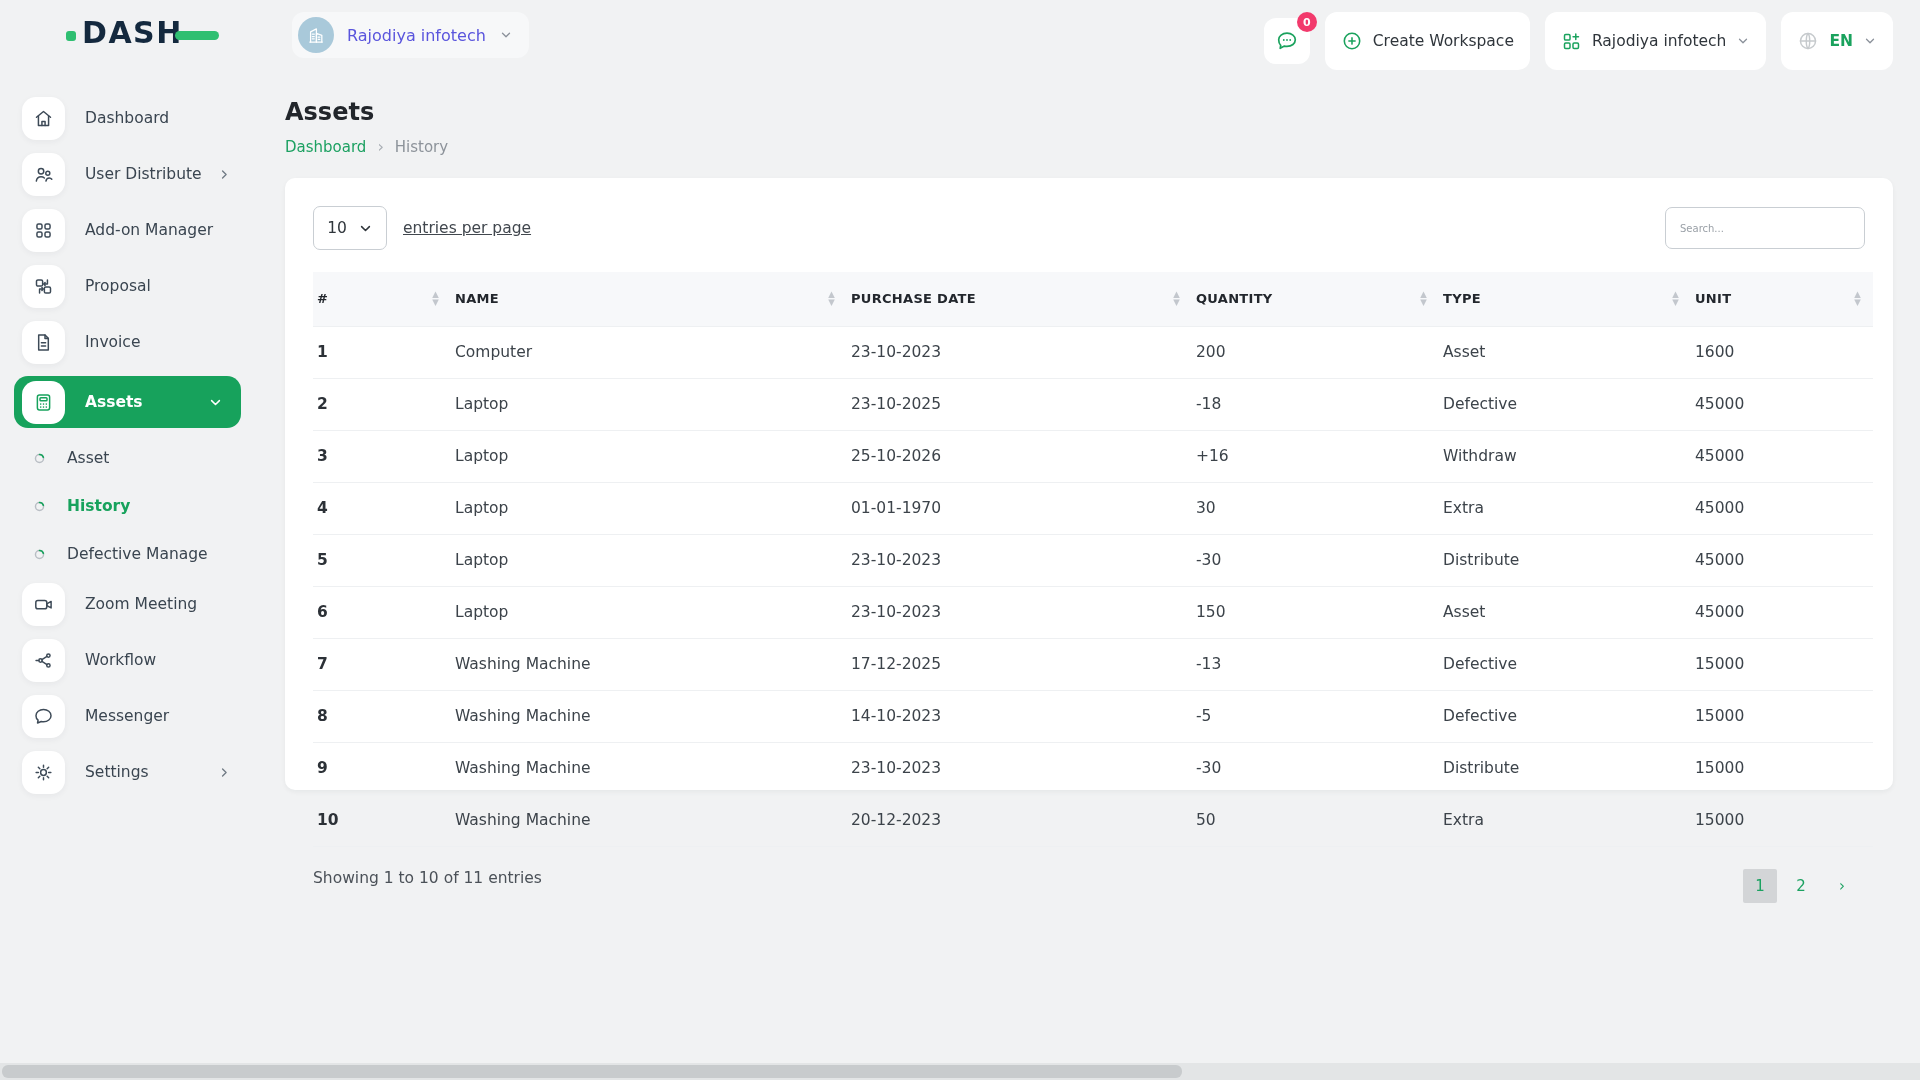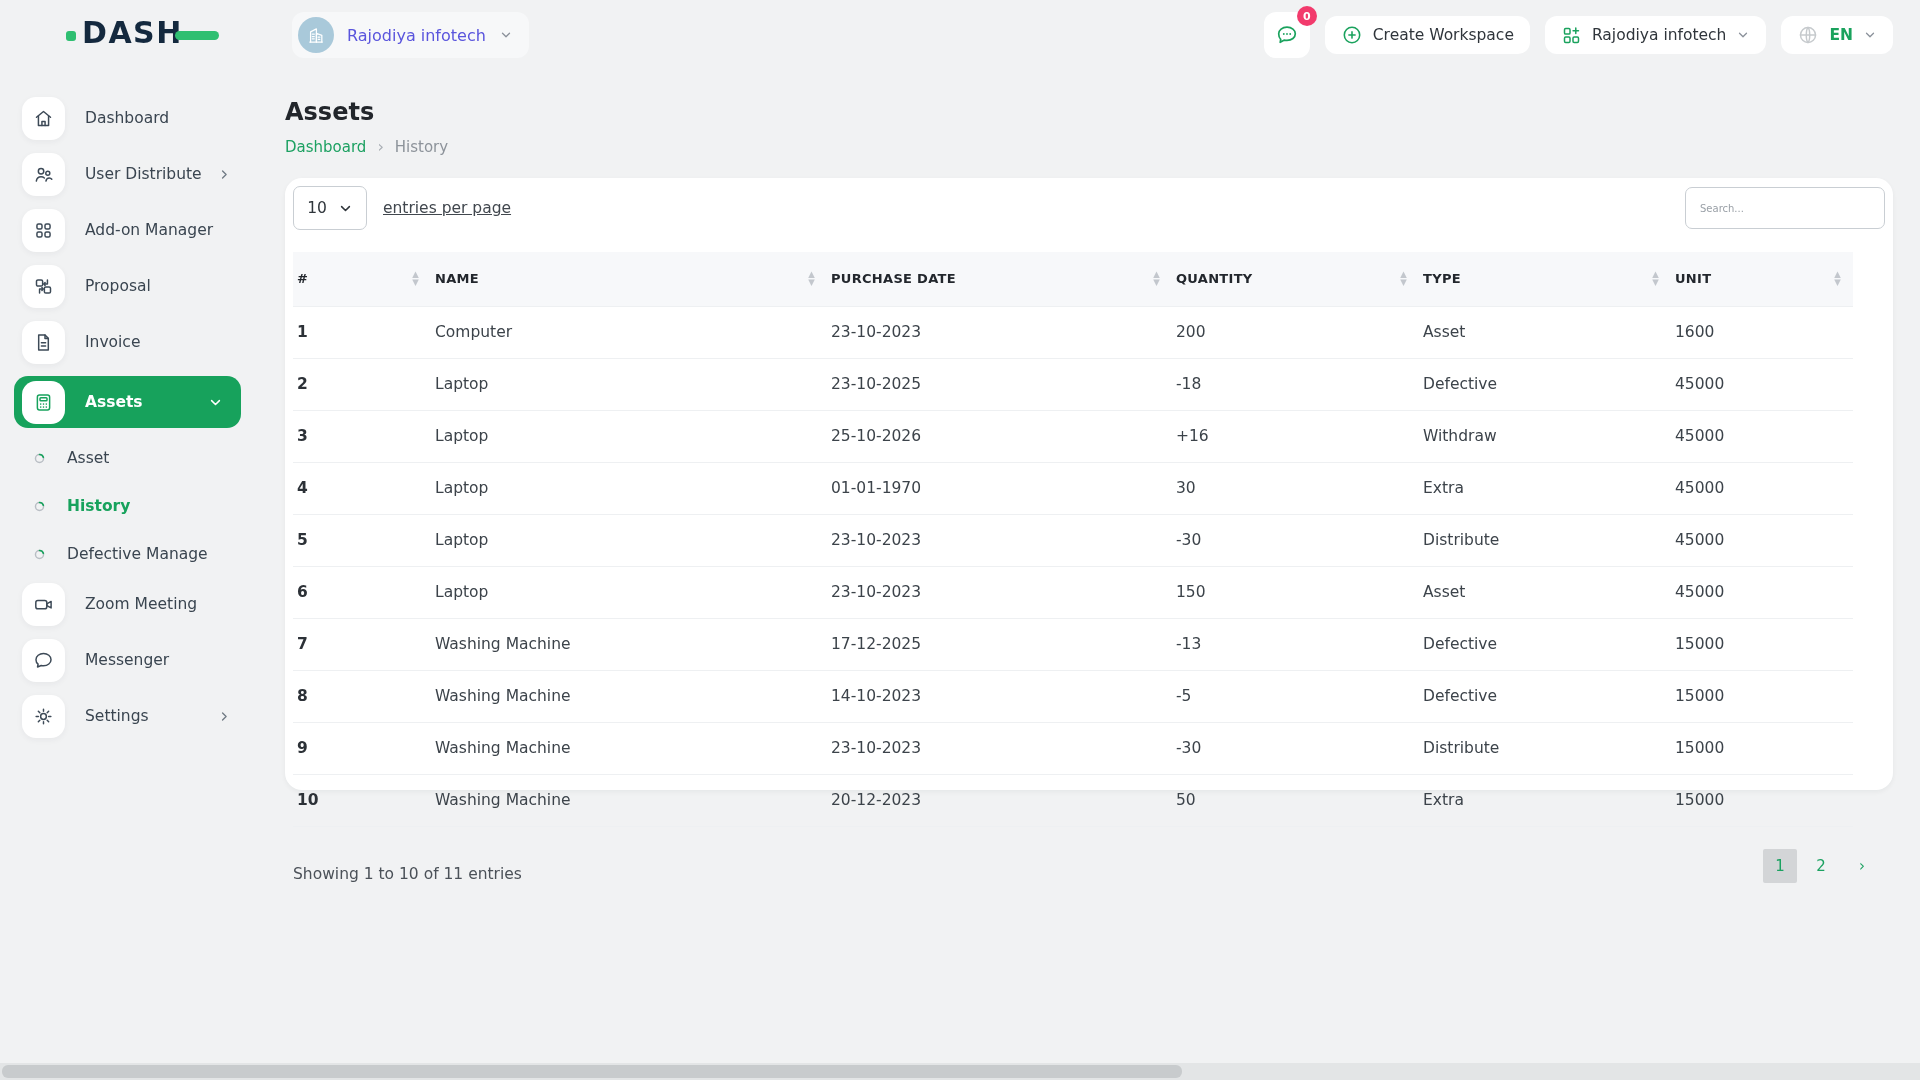--- a/index.html
+++ b/index.html
@@ -26,21 +26,21 @@
     align-items:center; justify-content:center; color:#fff; }
   .ws-name { font-size:16px; color:#5a55dd; }
   .chev { color:#8a919a; display:flex; align-items:center; }
 
   .header-right { position:absolute; right:27px; top:12px; display:flex; align-items:center; gap:15px; }
   .icon-chip { position:relative; width:46px; height:46px; background:#fff; border-radius:12px;
     display:flex; align-items:center; justify-content:center; color:#1aa25d; }
   .badge { position:absolute; top:-6px; right:-7px; min-width:20px; height:20px; border-radius:10px;
     background:#f23a6c; color:#fff; font-size:11px; font-weight:700; display:flex; align-items:center;
     justify-content:center; padding:0 5px; }
-  .pill { height:38px; background:#fff; border-radius:12px; display:flex; align-items:center;
+  .pill { height:58px; background:#fff; border-radius:12px; display:flex; align-items:center;
     gap:10px; padding:0 16px; font-size:15.5px; color:#2f353b; }
   .pill .green-ic { color:#1aa25d; display:flex; }
   .lang-en { color:#1aa25d; font-weight:600; }
   .globe-ic { color:#c6cacd; display:flex; }
 
   
   .sidebar { position:absolute; top:70px; left:0; width:255px; padding-top:26px; }
   .s-item { display:flex; align-items:center; height:44px; margin:0 0 12px 22px; }
   .s-chip { width:43px; height:43px; border-radius:14px; background:#fff; flex:0 0 43px;
     display:flex; align-items:center; justify-content:center; color:#3d4a57;
@@ -59,21 +59,21 @@
 
   
   .main { position:absolute; left:255px; top:70px; width:1665px; height:1010px; }
   .page-title { margin:28px 0 0 30px; font-size:24px; font-weight:600; color:#22262b; }
   .breadcrumb { margin:11px 0 0 30px; display:flex; align-items:center; gap:11px; font-size:15px; }
   .bc-link { color:#1da162; }
   .bc-sep { color:#a9aeb4; font-size:16px; }
   .bc-current { color:#8d939a; }
 
   .card { position:absolute; left:30px; top:108px; width:1608px; height:612px; background:#fff;
-    border-radius:17px; box-shadow:0 2px 5px rgba(25,30,40,.05); padding:8px; }
+    border-radius:10px; box-shadow:0 2px 5px rgba(25,30,40,.05); padding:28px; }
 
   .controls { display:flex; align-items:center; }
   .select-box { width:74px; height:44px; border:1px solid #c9ced3; border-radius:7px;
     display:flex; align-items:center; justify-content:center; gap:11px; font-size:15.5px;
     color:#2f353b; background:#fff; }
   .select-box .chev { color:#2f353b; }
   .entries-label { margin-left:16px; font-size:15.5px; color:#41474e;text-decoration:underline; }
   .search-input { margin-left:auto; width:200px; height:42px; border:1px solid #c9ced3;
     border-radius:7px; padding:0 14px; font-size:10px; color:#333; outline:none;
     font-family:"DejaVu Sans","Liberation Sans",sans-serif; }
@@ -82,21 +82,21 @@
   table.data { margin-top:22px; width:1560px; border-collapse:collapse; table-layout:fixed; }
   thead th { background:#f7f8fa; height:54px; text-align:left; font-size:13px; font-weight:700;
     color:#23272d; letter-spacing:.3px; padding:0; border-bottom:1px solid #eef0f2; }
   .th-inner { display:flex; align-items:center; padding-left:4px; }
   .sort { margin-left:auto; margin-right:12px; display:flex; flex-direction:column;
     font-size:8.5px; line-height:7.5px; color:#c3c7cd; }
   tbody td { height:52px; font-size:15.5px; color:#3c434a; border-bottom:1px solid #eef0f2;
     padding-left:4px; }
   tbody td:first-child { font-weight:700; color:#2c3137; }
 
-  .table-footer { display:flex; align-items:flex-end; margin-top:22px; }
+  .table-footer { display:flex; align-items:flex-start; margin-top:22px; }
   .showing { font-size:15.5px; color:#4b5158; }
   .pagination { margin-left:auto; display:flex; align-items:center; gap:7px; margin-right:6px; }
   .page-btn { min-width:34px; height:34px; display:flex; align-items:center; justify-content:center;
     font-size:15px; color:#1ca261; border-radius:2px; }
   .page-btn.current { background:#d3d5d7; }
 
   
   .hscroll { position:absolute; left:0; bottom:0; width:1920px; height:17px; background:#e3e5e6; }
   .hscroll-thumb { position:absolute; left:2px; top:2px; height:13px; width:1180px;
     background:#c8cbcd; border-radius:6px; }
@@ -306,20 +306,32 @@
   <div class="s-item clickable">
     <span class="s-chip">
       <svg width="21" height="21" viewBox="0 0 24 24" fill="none" stroke="currentColor" stroke-width="1.7" stroke-linecap="round" stroke-linejoin="round">
           <rect x="3.2" y="7.5" width="12.6" height="9.4" rx="2.4"></rect>
           <path d="M15.8 11.2l4.9-2.7v7.4l-4.9-2.7z"></path>
         </svg>
     </span>
     <span class="s-label">Zoom Meeting</span>
   </div>
 
+  <div class="s-item clickable">
+    <span class="s-chip">
+      <svg width="21" height="21" viewBox="0 0 24 24" fill="none" stroke="currentColor" stroke-width="1.7" stroke-linecap="round" stroke-linejoin="round">
+          <path d="M3.5 12h3.2"></path>
+          <circle cx="8.6" cy="12" r="1.9"></circle>
+          <circle cx="17.6" cy="6.4" r="1.9"></circle>
+          <circle cx="17.6" cy="17.6" r="1.9"></circle>
+          <path d="M10.2 11 16 7.4M10.2 13l5.8 3.6"></path>
+        </svg>
+    </span>
+    <span class="s-label">Workflow</span>
+  </div>
 
   <div class="s-item clickable">
     <span class="s-chip">
       <svg width="21" height="21" viewBox="0 0 24 24" fill="none" stroke="currentColor" stroke-width="1.7" stroke-linecap="round" stroke-linejoin="round">
           <path d="M12 4c4.8 0 8.6 3.1 8.6 7s-3.8 7-8.6 7c-.9 0-1.8-.1-2.6-.3L5.2 19.4l.6-3.2C4.2 14.9 3.4 13.1 3.4 11c0-3.9 3.8-7 8.6-7z"></path>
         </svg>
     </span>
     <span class="s-label">Messenger</span>
   </div>
 

